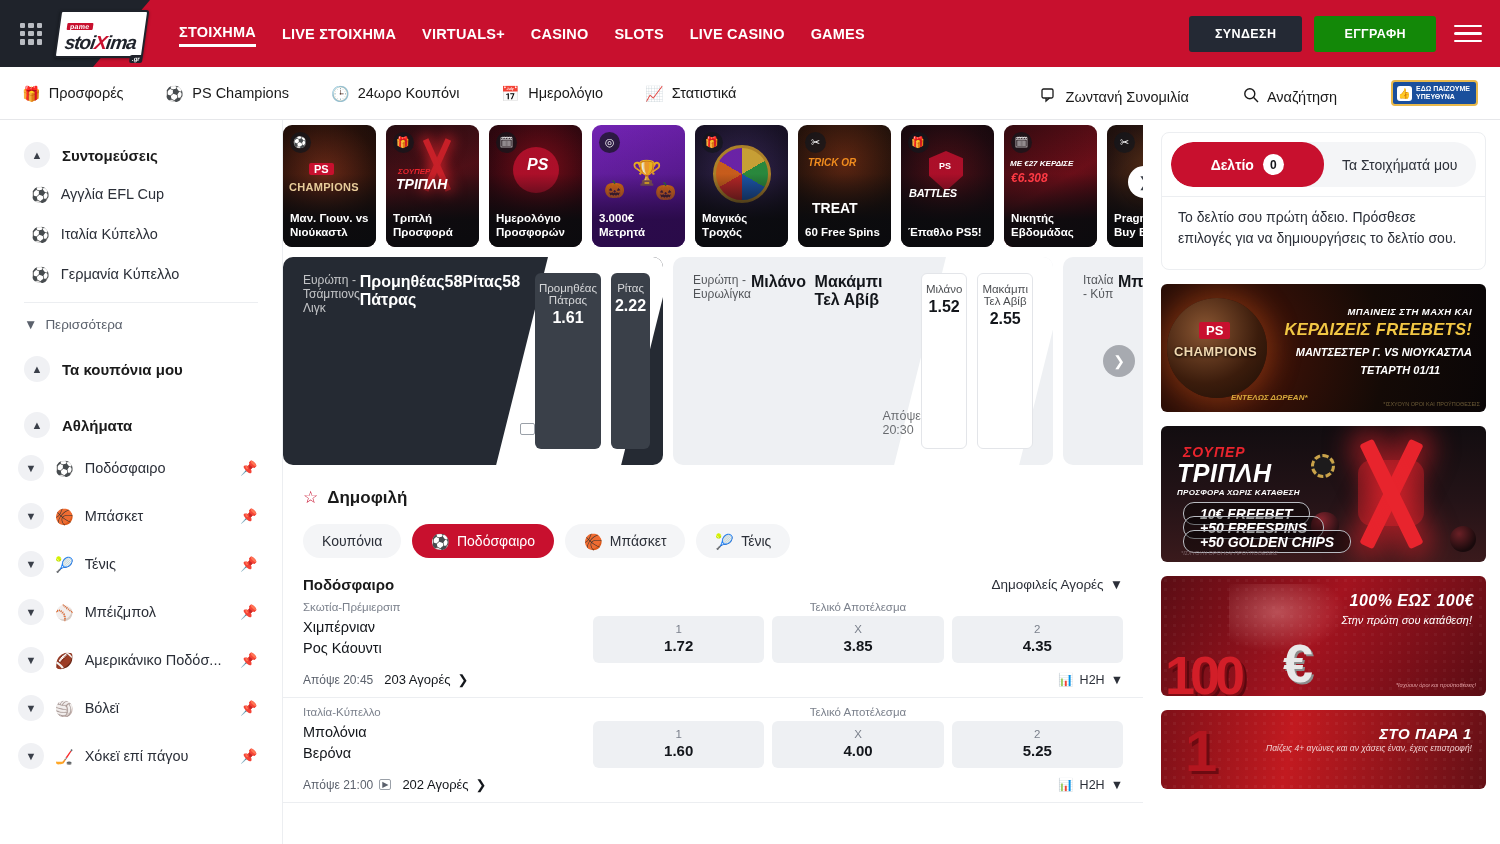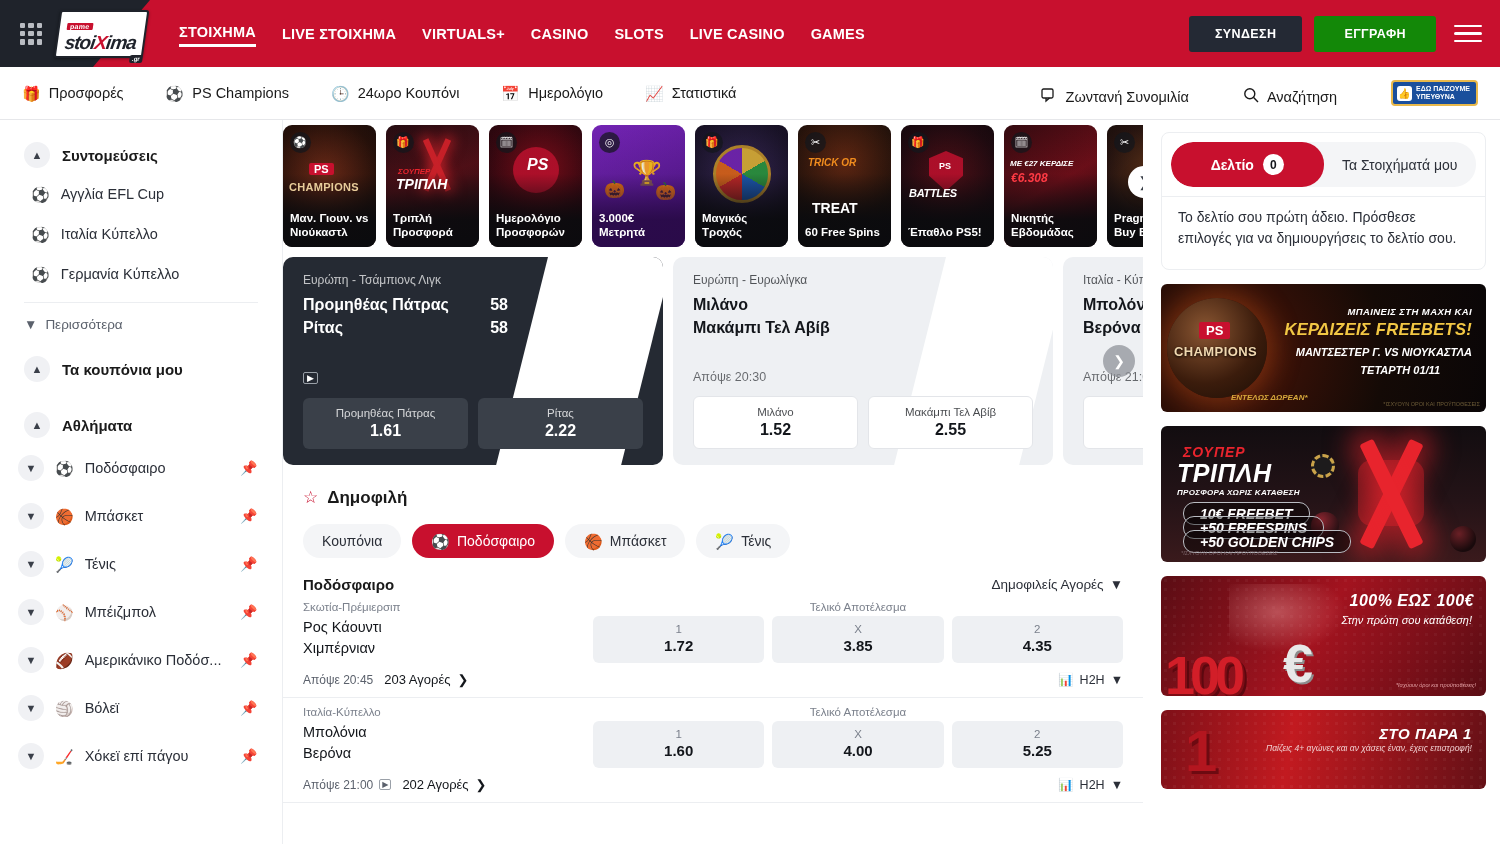--- a/index.html
+++ b/index.html
@@ -154,21 +154,21 @@
     background:#fff; box-shadow:0 2px 8px rgba(0,0,0,.22);
     display:flex;align-items:center;justify-content:center;font-size:14px;color:#3a3f49;
     cursor:pointer; z-index:8;
   }
 
   
   .featured-wrap { position:relative; margin-top: 10px; display:flex; gap:10px; }
   .feat {
     width: 380px; height: 208px; border-radius:10px; flex-shrink:0;
     padding: 16px 20px; position:relative; overflow:hidden;
-    display:flex; flex-direction:column;
+    display:flex; flex-direction:row;
   }
   .feat.dark { background:#252a33; color:#fff; }
   .feat.light { background:#eef0f3; color:#13161b; }
   .feat .slant {
     position:absolute; top:0; bottom:0; right:-10px; width: 125px;
     background:#fff; transform: skewX(-14deg); transform-origin: top;
   }
   .feat.light .slant { background:#fff; right:-18px; }
   .feat .lg { font-size:12px; opacity:.72; margin-bottom:9px; position:relative; z-index:2;}
   .feat .team { font-size:16px; font-weight:bold; display:flex; justify-content:space-between;
@@ -691,22 +691,22 @@
       <div class="markets-sel">
         <span>Δημοφιλείς Αγορές</span>
         <span>▼</span>
       </div>
     </div>
 
     <div class="match-row">
       <div class="mr-top">
         <div class="mr-left">
           <div class="mr-league">Σκωτία-Πρέμιερσιπ</div>
+          <div class="mr-team">Χιμπέρνιαν</div>
           <div class="mr-team">Ρος Κάουντι</div>
-          <div class="mr-team">Χιμπέρνιαν</div>
         </div>
         <div class="mr-odds-col">
           <div class="mr-market-label">Τελικό Αποτέλεσμα</div>
           <div class="mr-odds">
             <div class="obox">
               <div class="l">1</div>
               <div class="v">1.72</div>
             </div>
             <div class="obox">
               <div class="l">X</div>

